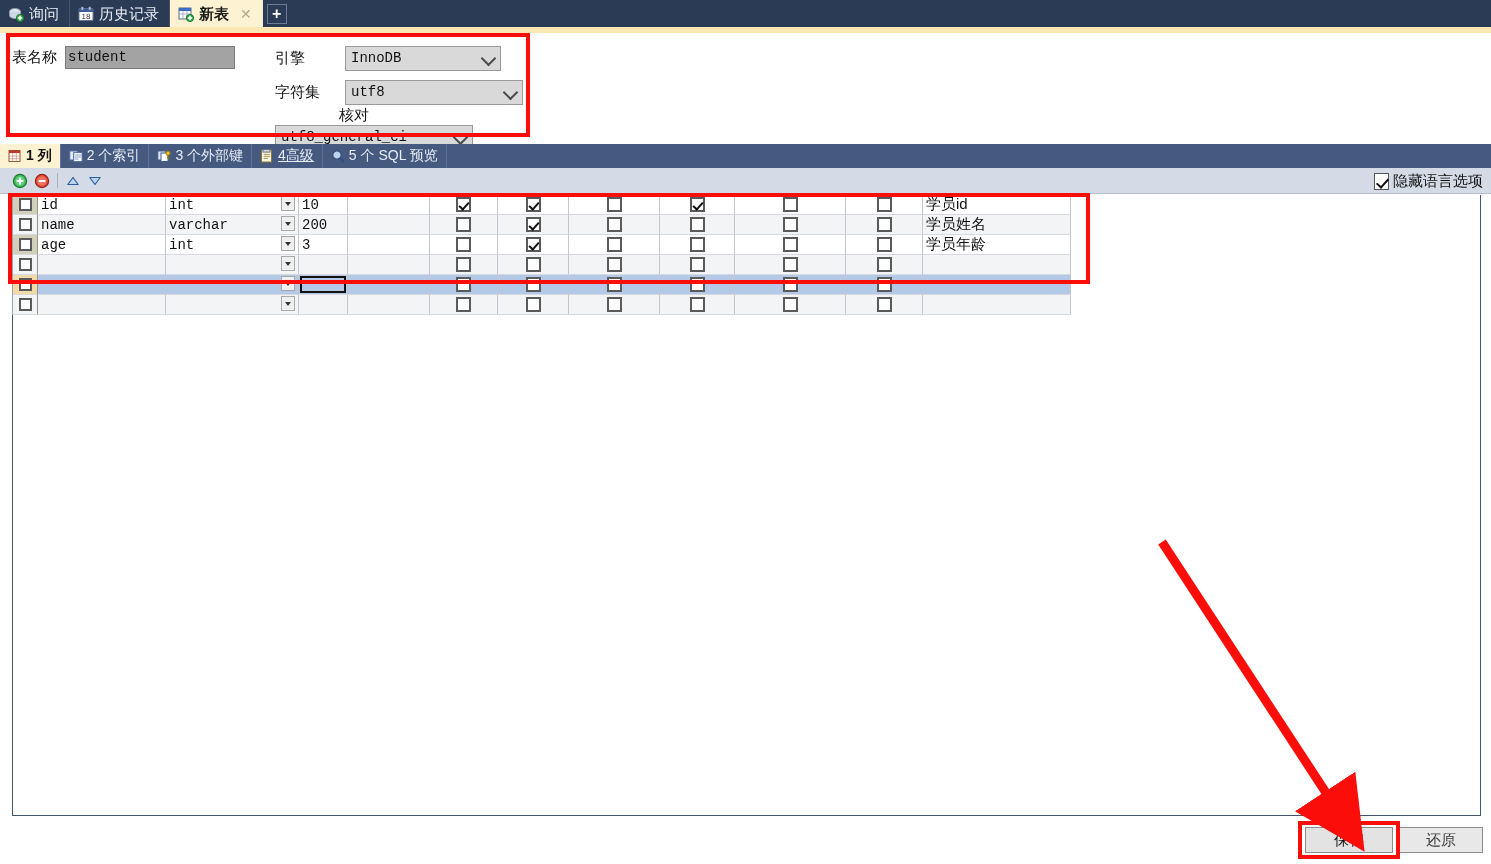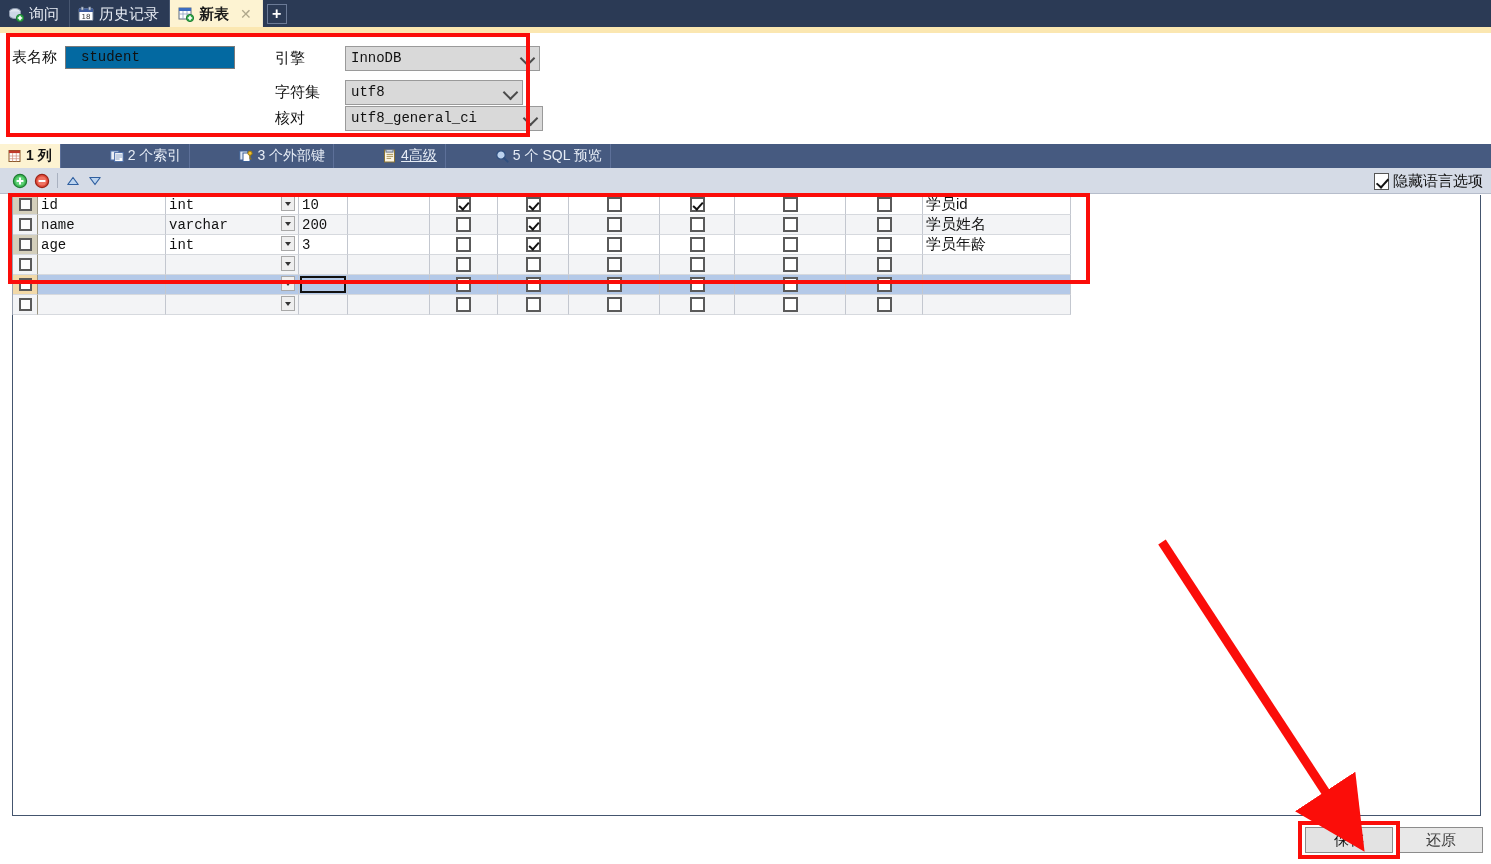--- a/index.html
+++ b/index.html
@@ -43,41 +43,41 @@
   
   .cream-strip { position:absolute; left:0; top:27px; width:1491px; height:6px; background:#fbe7b1; }
 
   
   .form-panel {
     position:absolute; left:0; top:33px; width:1491px; height:105px; background:#ffffff;
   }
   .frow { position:absolute; display:flex; align-items:center; }
   .flabel { font-size:15px; color:#111; margin-right:8px; white-space:nowrap; }
   .ftext {
-    height:23px; box-sizing:border-box; border:1px solid #7a7a7a; background:#0369a1;
+    height:23px; box-sizing:border-box; border:1px solid #7a7a7a; background:#a3a3a3;
     font-family:"Liberation Mono","DejaVu Sans Mono",monospace; font-size:14px;
-    color:#111; padding:0 15px; line-height:21px;
+    color:#111; padding:0 2px; line-height:21px;
   }
   .fsel {
     height:25px; box-sizing:border-box; border:1px solid #9a9a9a;
     background:#d9d9d9;
     font-family:"Liberation Mono","DejaVu Sans Mono",monospace; font-size:14px; color:#111;
     padding:0 22px 0 5px; line-height:23px; position:relative; white-space:nowrap;
     overflow:hidden;
   }
   .fsel .chev {
     position:absolute; right:6px; top:50%; width:9px; height:9px;
     margin-top:-6px; border-right:2px solid #4b4b4b; border-bottom:2px solid #4b4b4b;
     transform:rotate(45deg);
   }
 
   
   .subtabs {
     position:absolute; left:0; top:144px; width:1491px; height:24px;
-    background:#465a80; display:flex; align-items:stretch;gap:41px;
+    background:#465a80; display:flex; align-items:stretch;
   }
   .subtab {
     display:flex; align-items:center; gap:4px; padding:0 8px;
     font-size:14px; color:#e6ecf5; white-space:nowrap;
     border-right:1px solid #5d7099;
   }
   .subtab.active { background:#fdf3d2; color:#121212; font-weight:bold; }
   .subtab u { text-decoration:underline; }
 
   
@@ -221,35 +221,35 @@
   <div class="form-panel">
 
     <div class="frow" style="left:12px; top:13px;">
       <span class="flabel">表名称</span>
       <span class="ftext" style="width:170px;">student</span>
     </div>
 
 
     <div class="frow" style="left:275px; top:13px;">
       <span class="flabel" style="width:62px;">引擎</span>
-      <span class="fsel" style="width:195px;">
+      <span class="fsel" style="width:156px;">
         <span>InnoDB</span>
         <i class="chev"></i>
       </span>
     </div>
 
     <div class="frow" style="left:275px; top:47px;">
       <span class="flabel" style="width:62px;">字符集</span>
       <span class="fsel" style="width:178px;">
         <span>utf8</span>
         <i class="chev"></i>
       </span>
     </div>
 
-    <div class="frow" style="left:275px; top:73px;">
+    <div class="frow" style="left:275px; top:73px;flex-direction:column;">
       <span class="flabel" style="width:62px;">核对</span>
       <span class="fsel" style="width:198px;">
         <span>utf8_general_ci</span>
         <i class="chev"></i>
       </span>
     </div>
   </div>
 
   <div class="subtabs">
 

